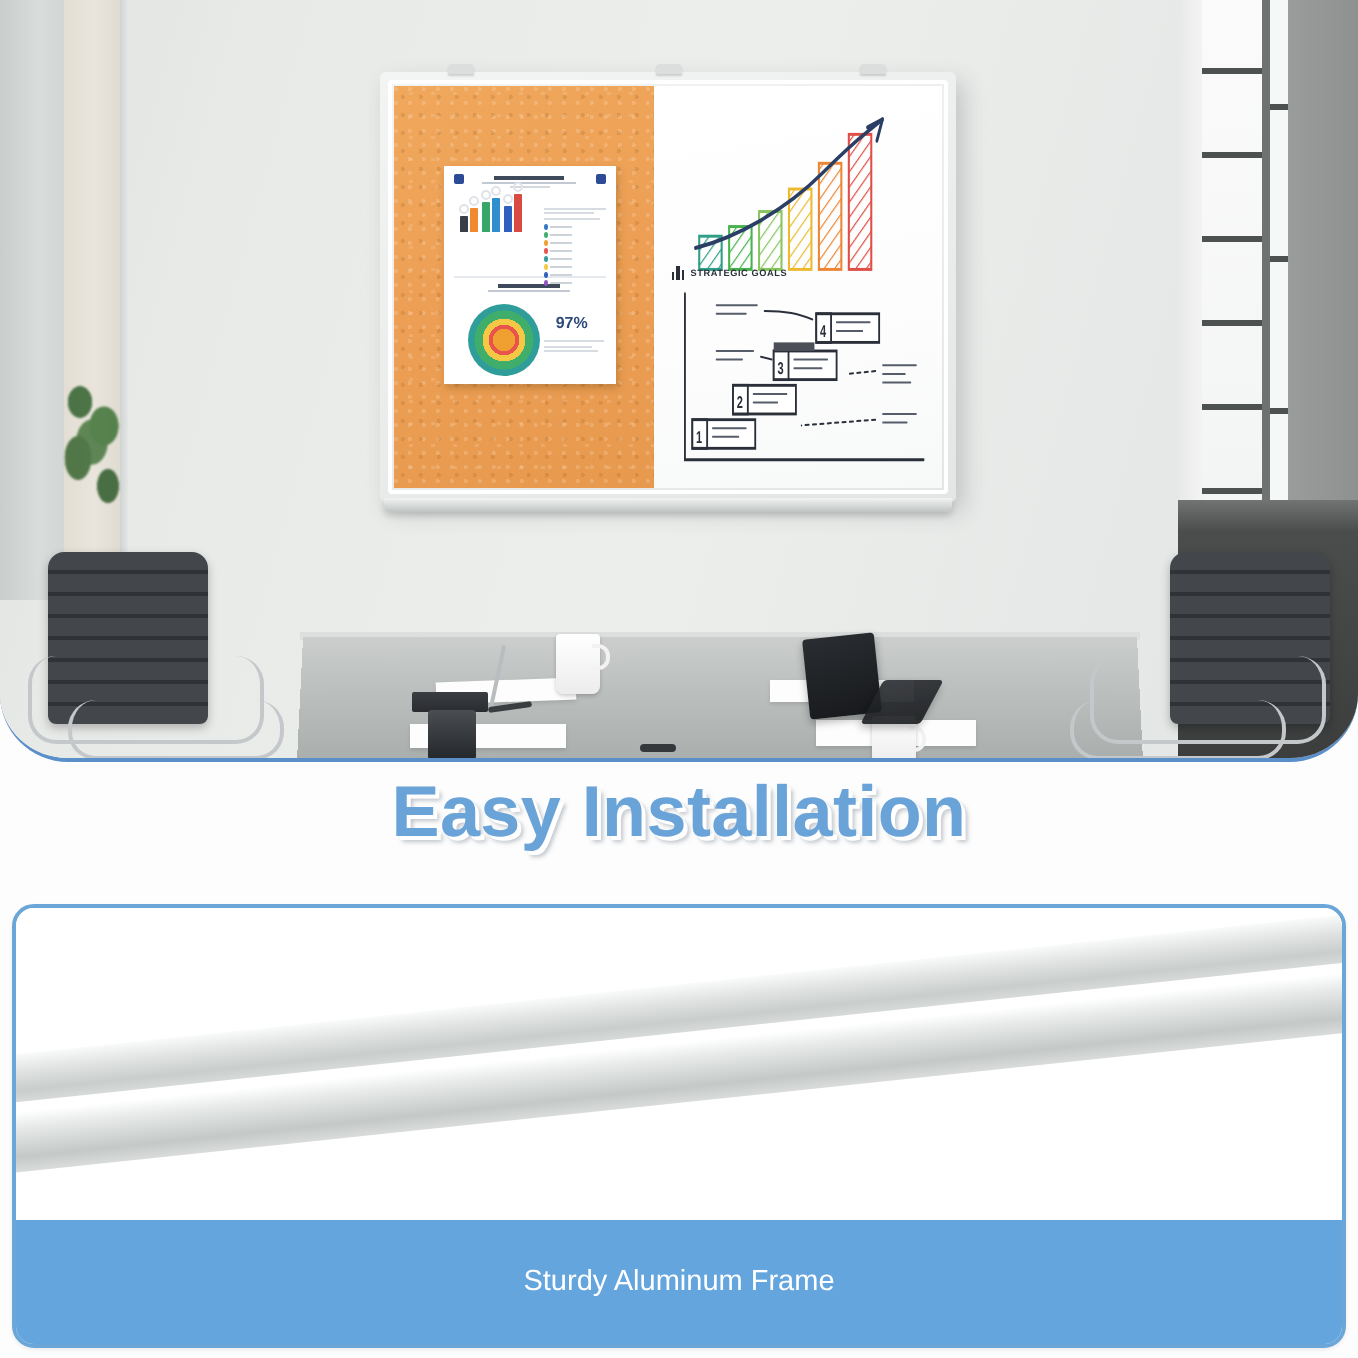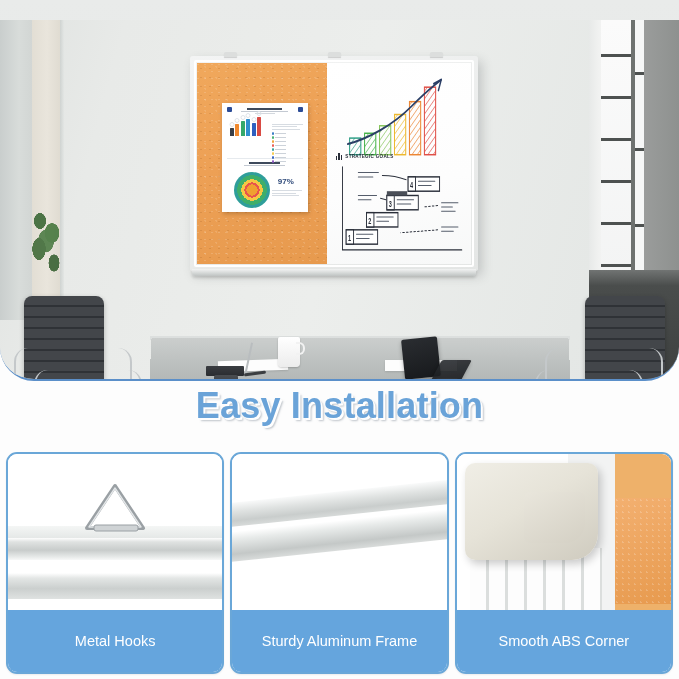--- a/index.html
+++ b/index.html
@@ -13,21 +13,21 @@
   #page { position: relative; width: 679px; height: 679px; background: #fdfdfd; }
 
   
   .hero {
     position: absolute; left: 0; top: 0; width: 679px; height: 381px;
     overflow: hidden;
     border-bottom: 2px solid #5b8fc9;
     border-bottom-left-radius: 34px; border-bottom-right-radius: 34px;
     background: linear-gradient(180deg,#e9ebea 0%,#e6e8e7 55%,#dfe2e1 100%);
   }
-  .hero-inner { position: absolute; inset: 0; margin-top: 20px; }
+  .hero-inner { position: absolute; inset: 0; }
 
   
   .wall-main {
     position: absolute; left: 0; top: 0; width: 600px; height: 381px;
     background: linear-gradient(105deg,#dfe2e0 0%,#e8eae8 18%,#eceeec 55%,#e4e7e5 100%);
   }
   .wall-left-col {
     position: absolute; left: 0; top: 0; width: 32px; height: 300px;
     background: linear-gradient(90deg,#c9cecd 0%,#d8dcda 60%,#d2d6d4 100%);
   }
@@ -464,50 +464,26 @@
       <div class="desk-item" style="left:320px;top:372px;width:18px;height:4px;background:#35383b;border-radius:2px;"></div>
     </div>
   </div>
 
   <div class="headline-wrap">
     <div class="headline">Easy Installation</div>
   </div>
 
   <div class="cards">
 
-    <div class="card">
-      <div class="card-photo">
-        <div class="c1-top"></div>
-        <div class="c1-framebar"></div>
-        <div class="c1-framebar2"></div>
-        <svg class="c1-hook" viewBox="0 0 70 56">
-          <path d="M35 5 L63 47 L7 47 Z" fill="none" stroke="#9aa0a4" stroke-width="4" stroke-linejoin="round"></path>
-          <path d="M35 7 L61 46 L9 46 Z" fill="none" stroke="#e3e6e8" stroke-width="1.4" stroke-linejoin="round"></path>
-          <rect x="14" y="44" width="44" height="6" rx="2" fill="#cfd3d5" stroke="#9aa0a4" stroke-width="1"></rect>
-        </svg>
-      </div>
-      <div class="card-label">Metal Hooks</div>
-    </div>
 
 
     <div class="card">
       <div class="card-photo">
         <div class="c3-b1"></div>
         <div class="c3-gap"></div>
         <div class="c3-b2"></div>
       </div>
       <div class="card-label">Sturdy Aluminum Frame</div>
     </div>
 
-    <div class="card">
-      <div class="card-photo">
-        <div class="c4-bg"></div>
-        <div class="c4-cork"></div>
-        <div class="c4-slats"></div>
-        <div class="c4-cap">
-          <div class="c4-cap-in"></div>
-        </div>
-      </div>
-      <div class="card-label">Smooth ABS Corner</div>
-    </div>
 
   </div>
 </div>
 
 </body></html>

